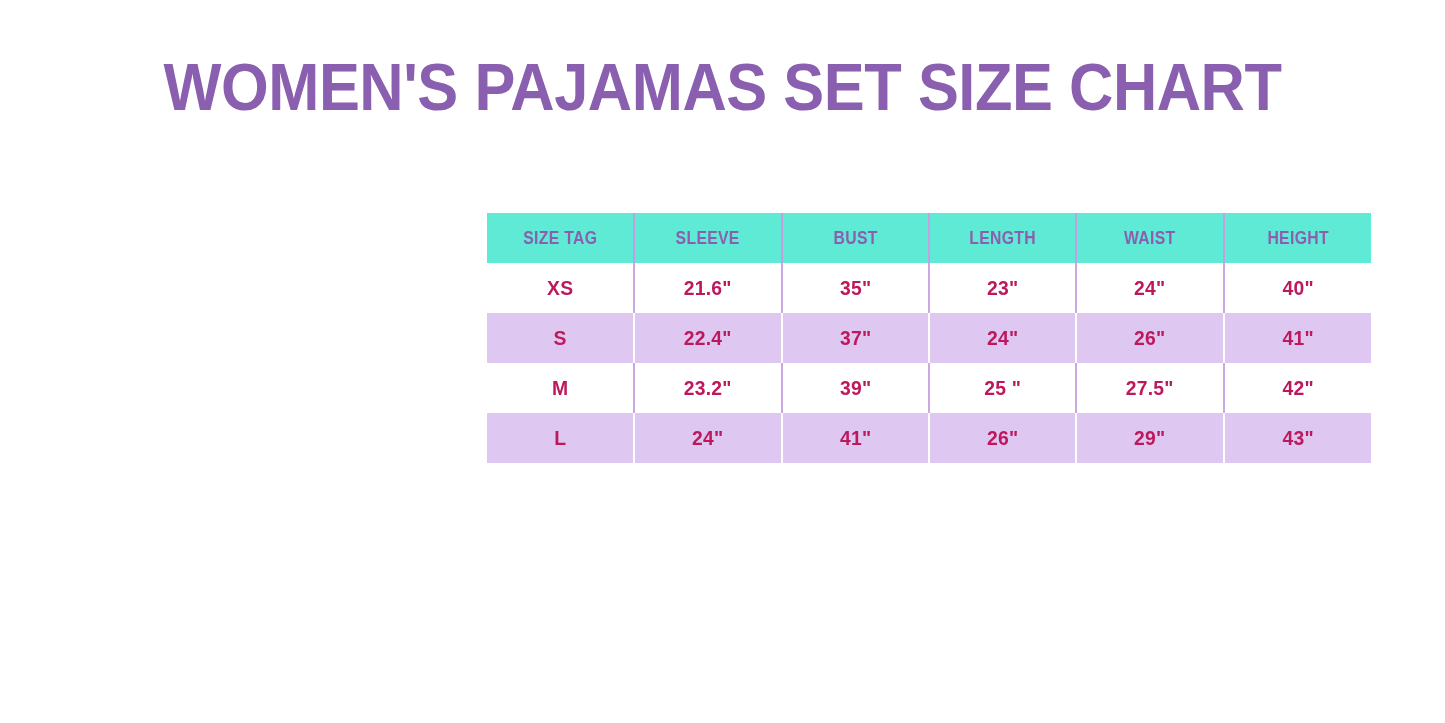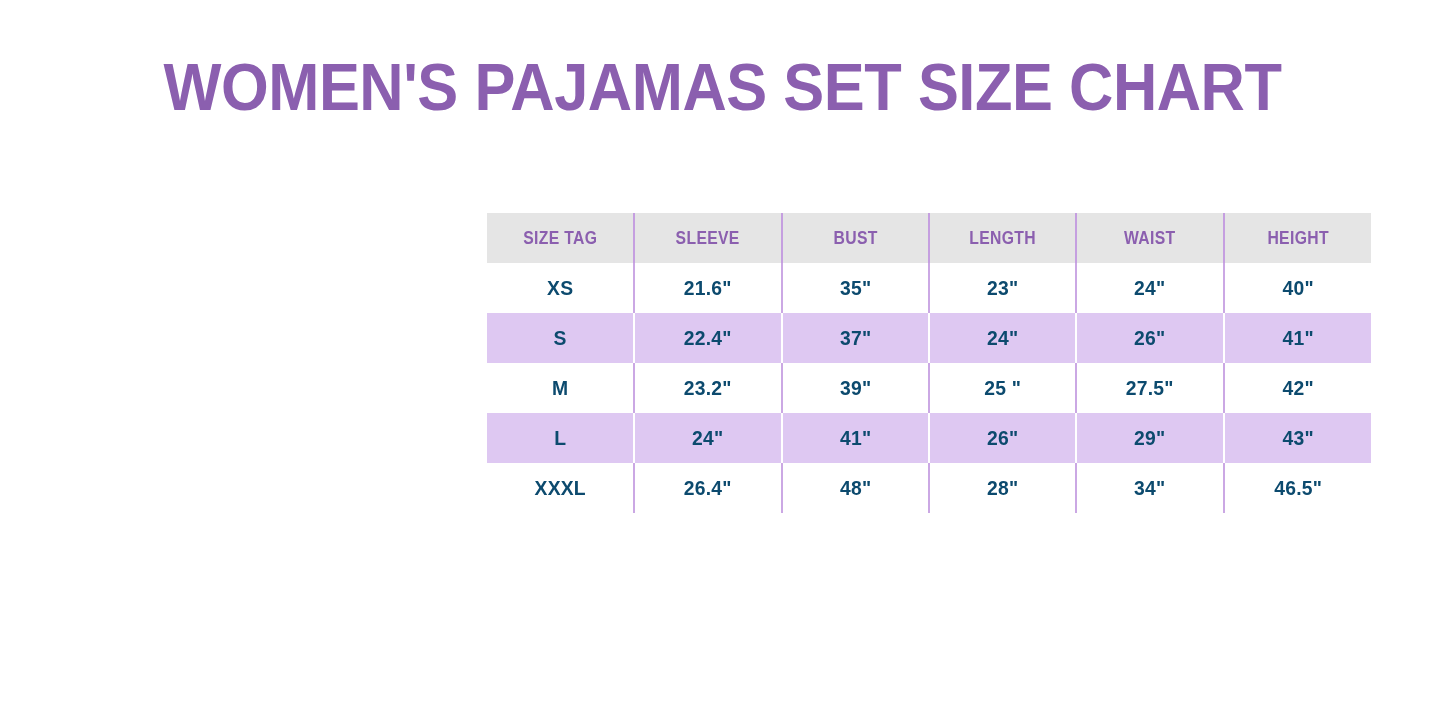--- a/index.html
+++ b/index.html
@@ -63,35 +63,35 @@
   }
 
   
   table#size-table th:not(:last-child),
   table#size-table td:not(:last-child) {
     border-right: 2px solid #CBA8E4;
   }
 
   
   table#size-table thead tr {
-    background: #e5e5e5;
+    background: #5eead4;
   }
   table#size-table thead th {
     color: #8B5FAF;
     font-size: 19px;
     letter-spacing: 0.4px;
     transform: scaleX(0.9);
   }
   table#size-table thead th:not(:last-child) {
     border-right: 2px solid #C59FE0;
   }
 
   
   table#size-table tbody td {
-    color: #0c4a6e;
+    color: #be185d;
     font-size: 21px;
     letter-spacing: 0.2px;
   }
   table#size-table tbody tr.odd-row { background: #ffffff; }
   table#size-table tbody tr.even-row { background: #DEC8F2; }
 
   table#size-table tbody tr.even-row td:not(:last-child) {
     border-right: 2px solid #FFFFFF;
   }
 
@@ -211,35 +211,15 @@
         <td>
             <span class="cell-inner">26"</span>
           </td>
         <td>
             <span class="cell-inner">29"</span>
           </td>
         <td>
             <span class="cell-inner">43"</span>
           </td>
       </tr>
-      <tr class="odd-row">
-        <td>
-            <span class="cell-inner">XXXL</span>
-          </td>
-        <td>
-            <span class="cell-inner">26.4"</span>
-          </td>
-        <td>
-            <span class="cell-inner">48"</span>
-          </td>
-        <td>
-            <span class="cell-inner">28"</span>
-          </td>
-        <td>
-            <span class="cell-inner">34"</span>
-          </td>
-        <td>
-            <span class="cell-inner">46.5"</span>
-          </td>
-      </tr>
     </tbody>
   </table>
 </div>
 
 </body></html>

